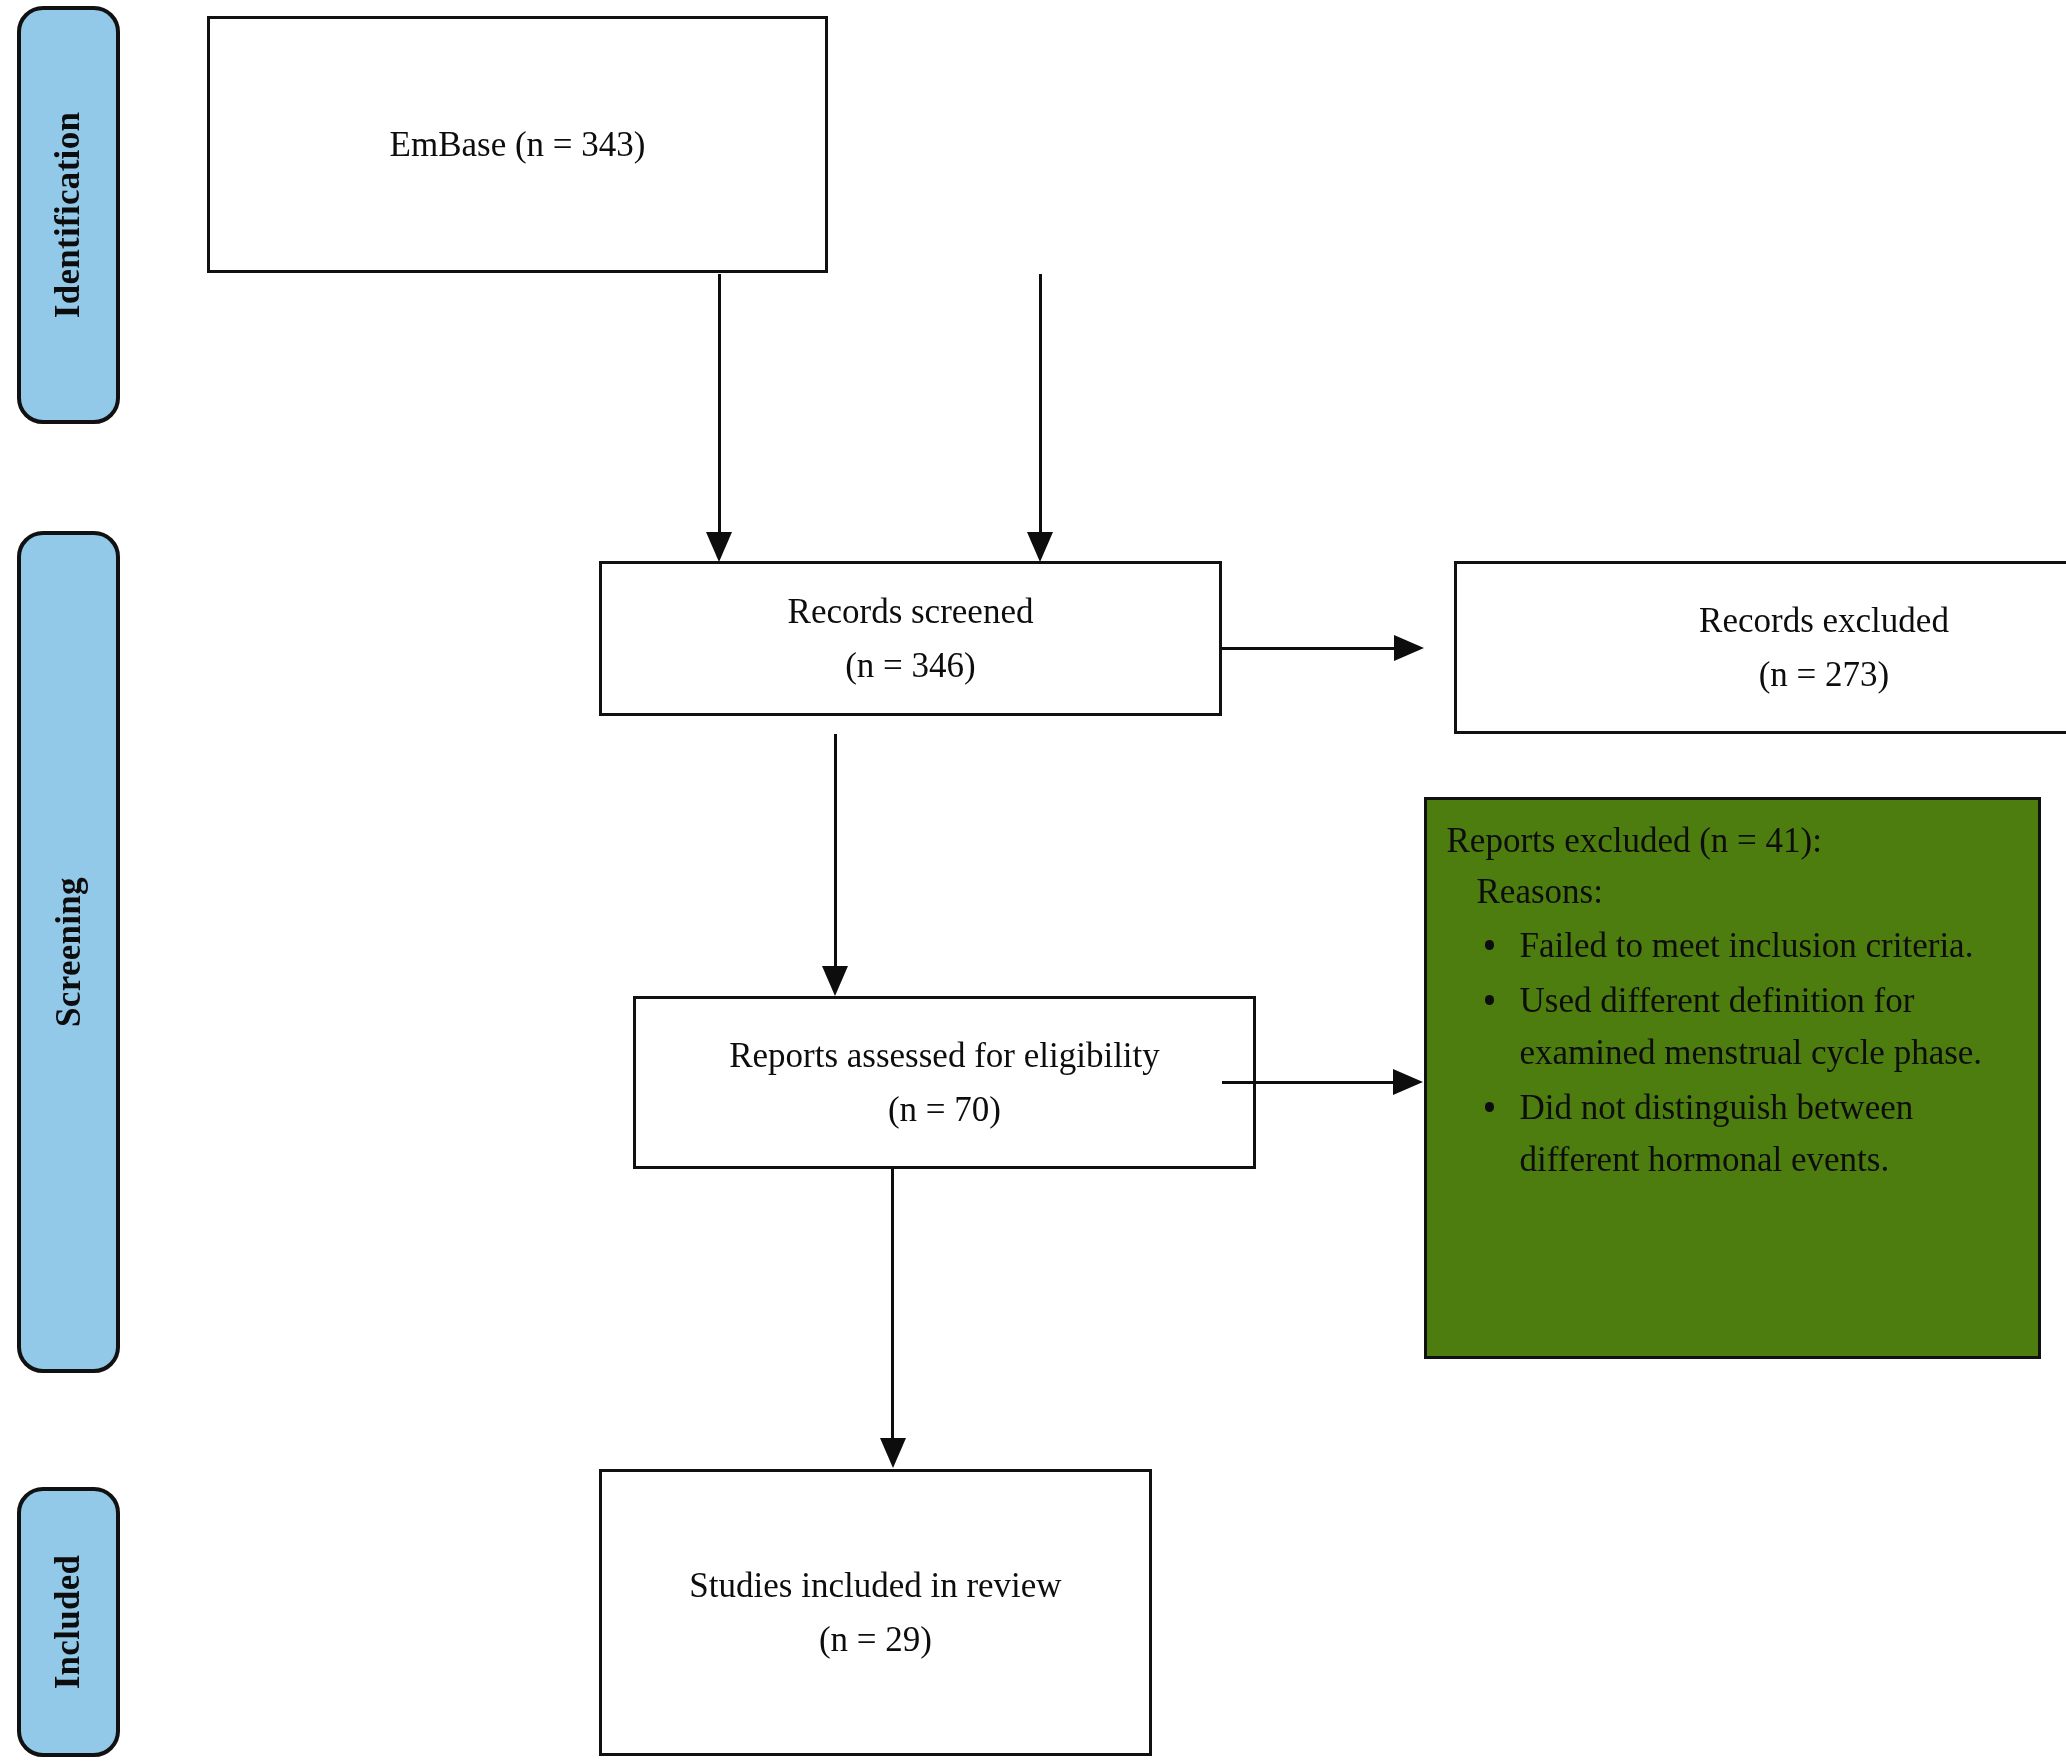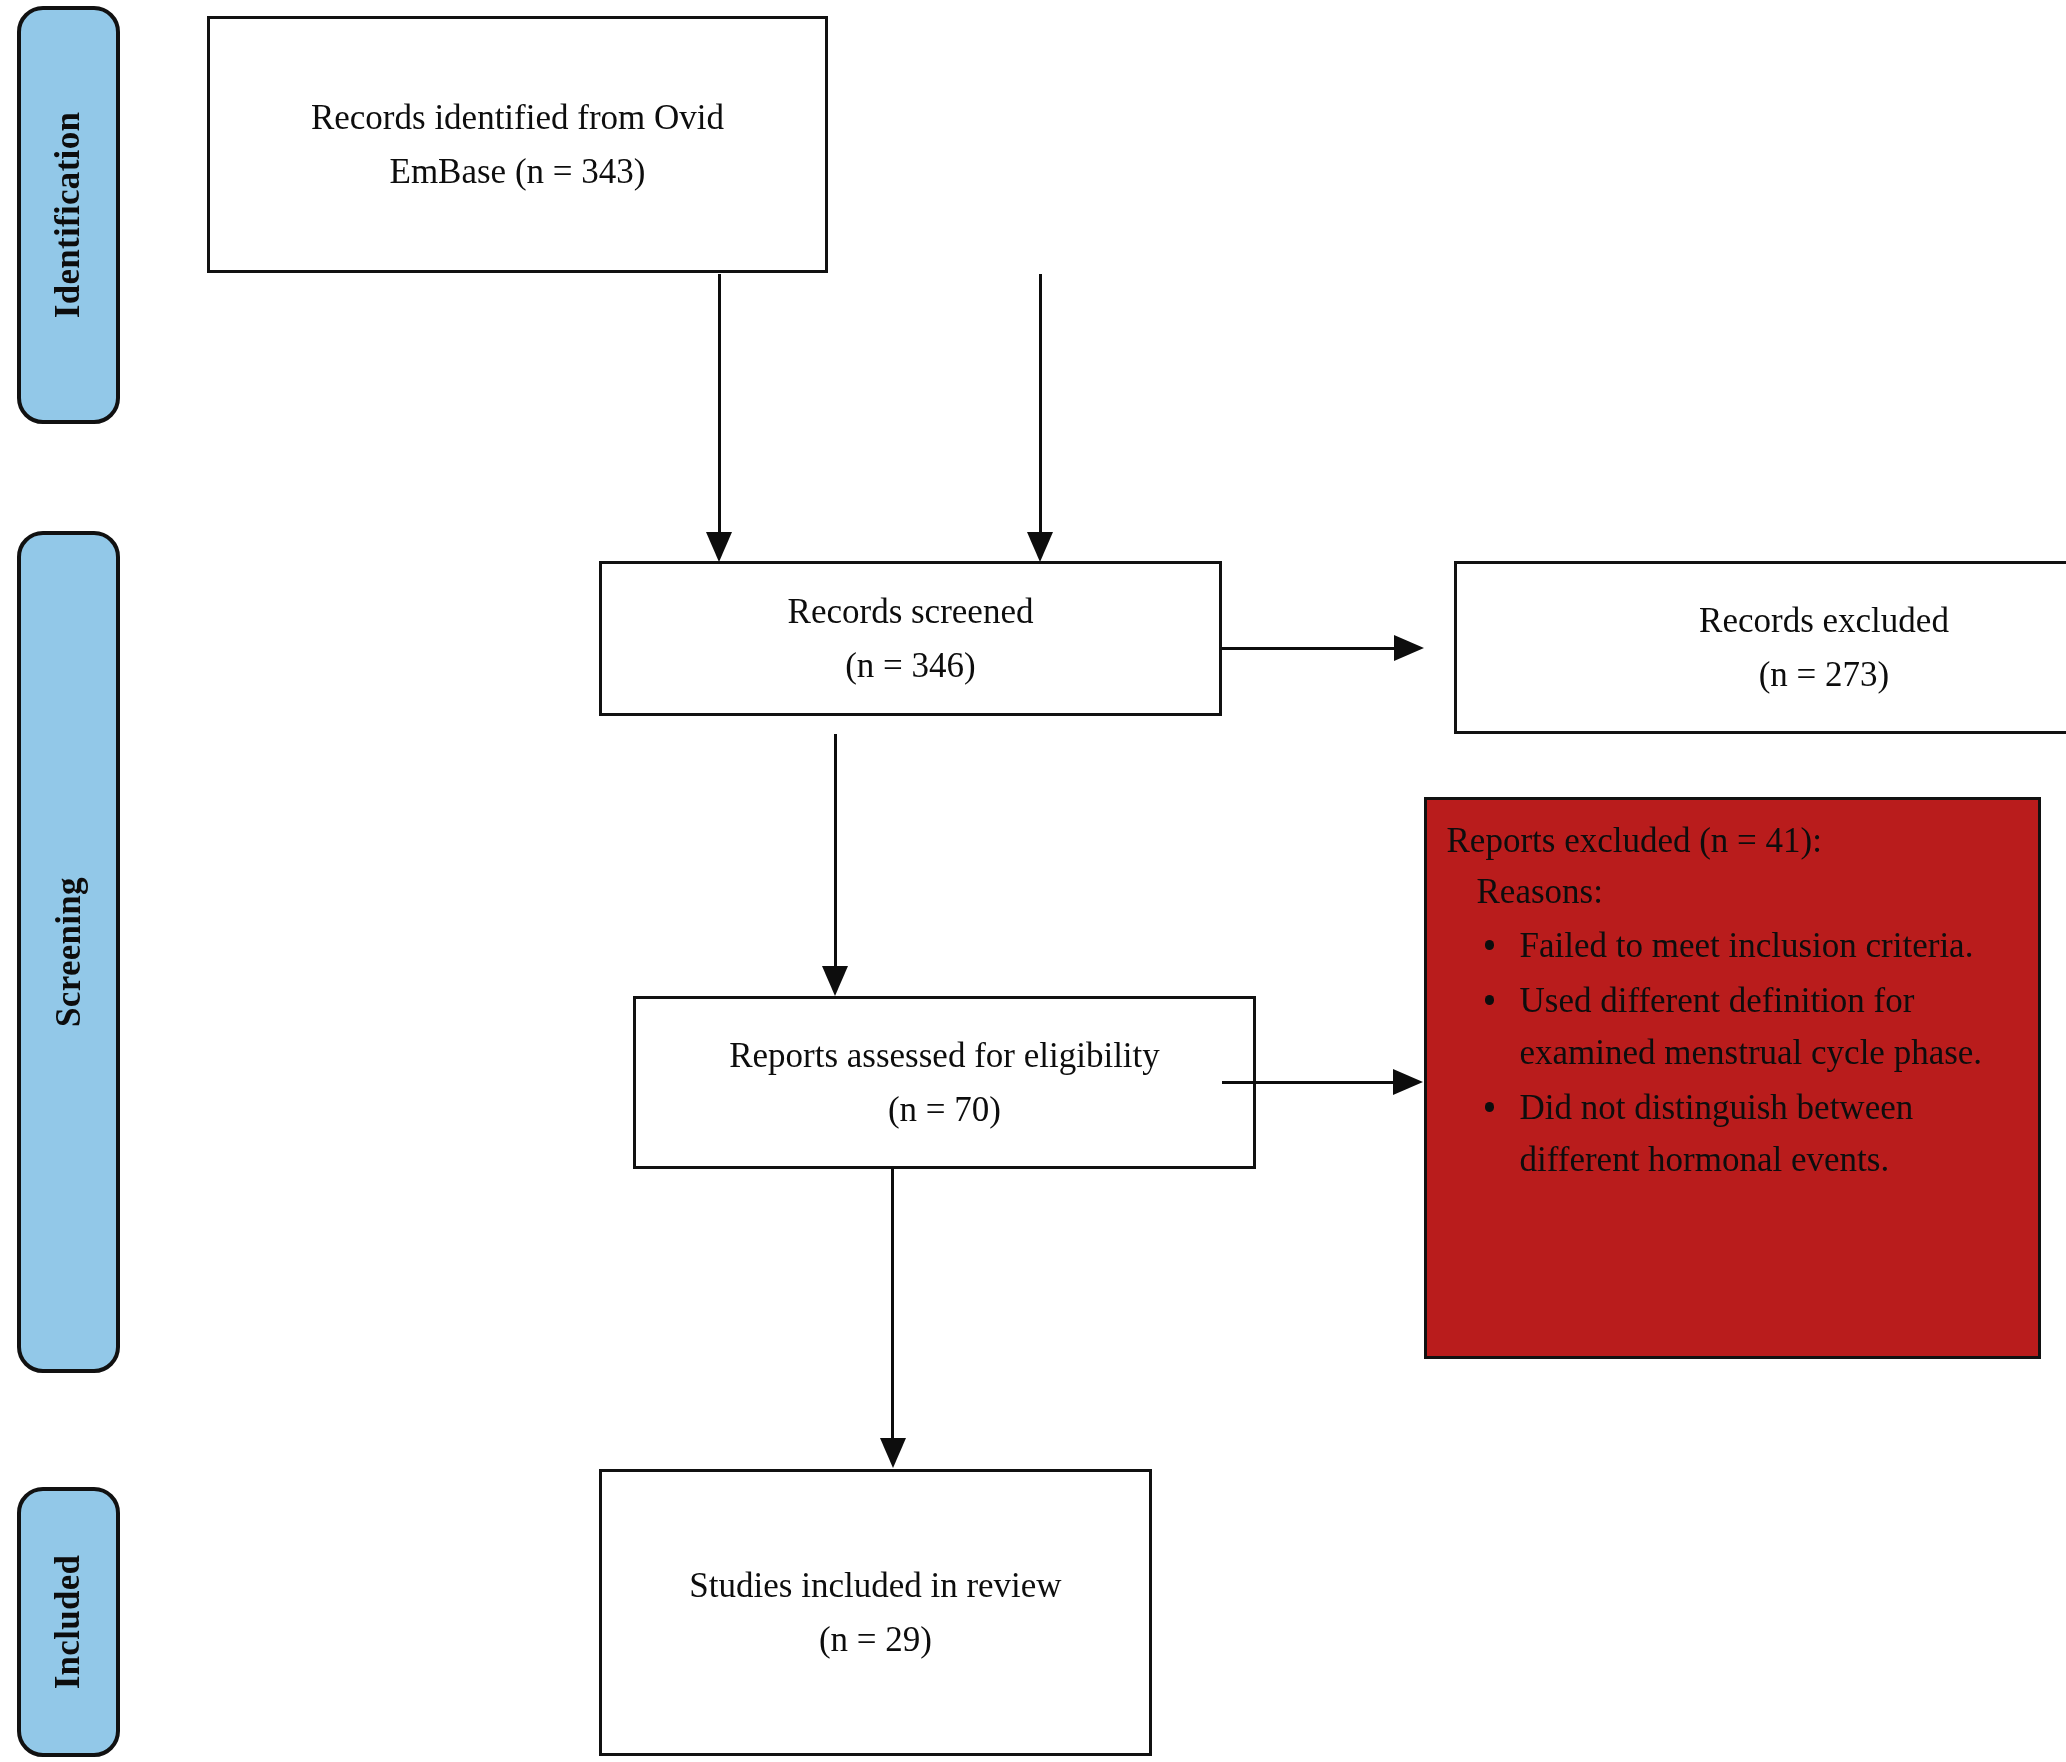--- a/index.html
+++ b/index.html
@@ -51,21 +51,21 @@
   }
   .flow-box .box-text {
     font-size: 35px;
     line-height: 1.52;
     color: #0d0d0d;
   }
 
   
   .reasons-box {
     position: absolute;
-    background: #b91c1c;
+    background: #4d7c0f;
     border: 3.4px solid #111111;
     box-sizing: border-box;
     padding: 16px 17px 12.6px 19.5px;
     display: block;
     text-align: left;
   }
   .reasons-title {
     font-size: 35px;
     line-height: 1.45;
     color: #0d0d0d;
@@ -138,21 +138,20 @@
   <div class="phase-bar" style="left:17px; top:531px; width:103px; height:842px;">
     <span class="phase-bar-label">Screening</span>
   </div>
 
   <div class="phase-bar" style="left:17px; top:1487px; width:103px; height:270px;">
     <span class="phase-bar-label">Included</span>
   </div>
 
   <div class="flow-box" style="left:207px; top:16px; width:621px; height:257px;">
     <div class="box-text">
-      <div>Records identified from Ovid</div>
       <div>EmBase (n = 343)</div>
     </div>
   </div>
 
 
   <div class="vline" style="left:718px; top:274px; height:259px;"></div>
   <div class="arrow-down" style="left:706px; top:532px;"></div>
 
   <div class="vline" style="left:1039px; top:274px; height:259px;"></div>
   <div class="arrow-down" style="left:1027px; top:532px;"></div>

